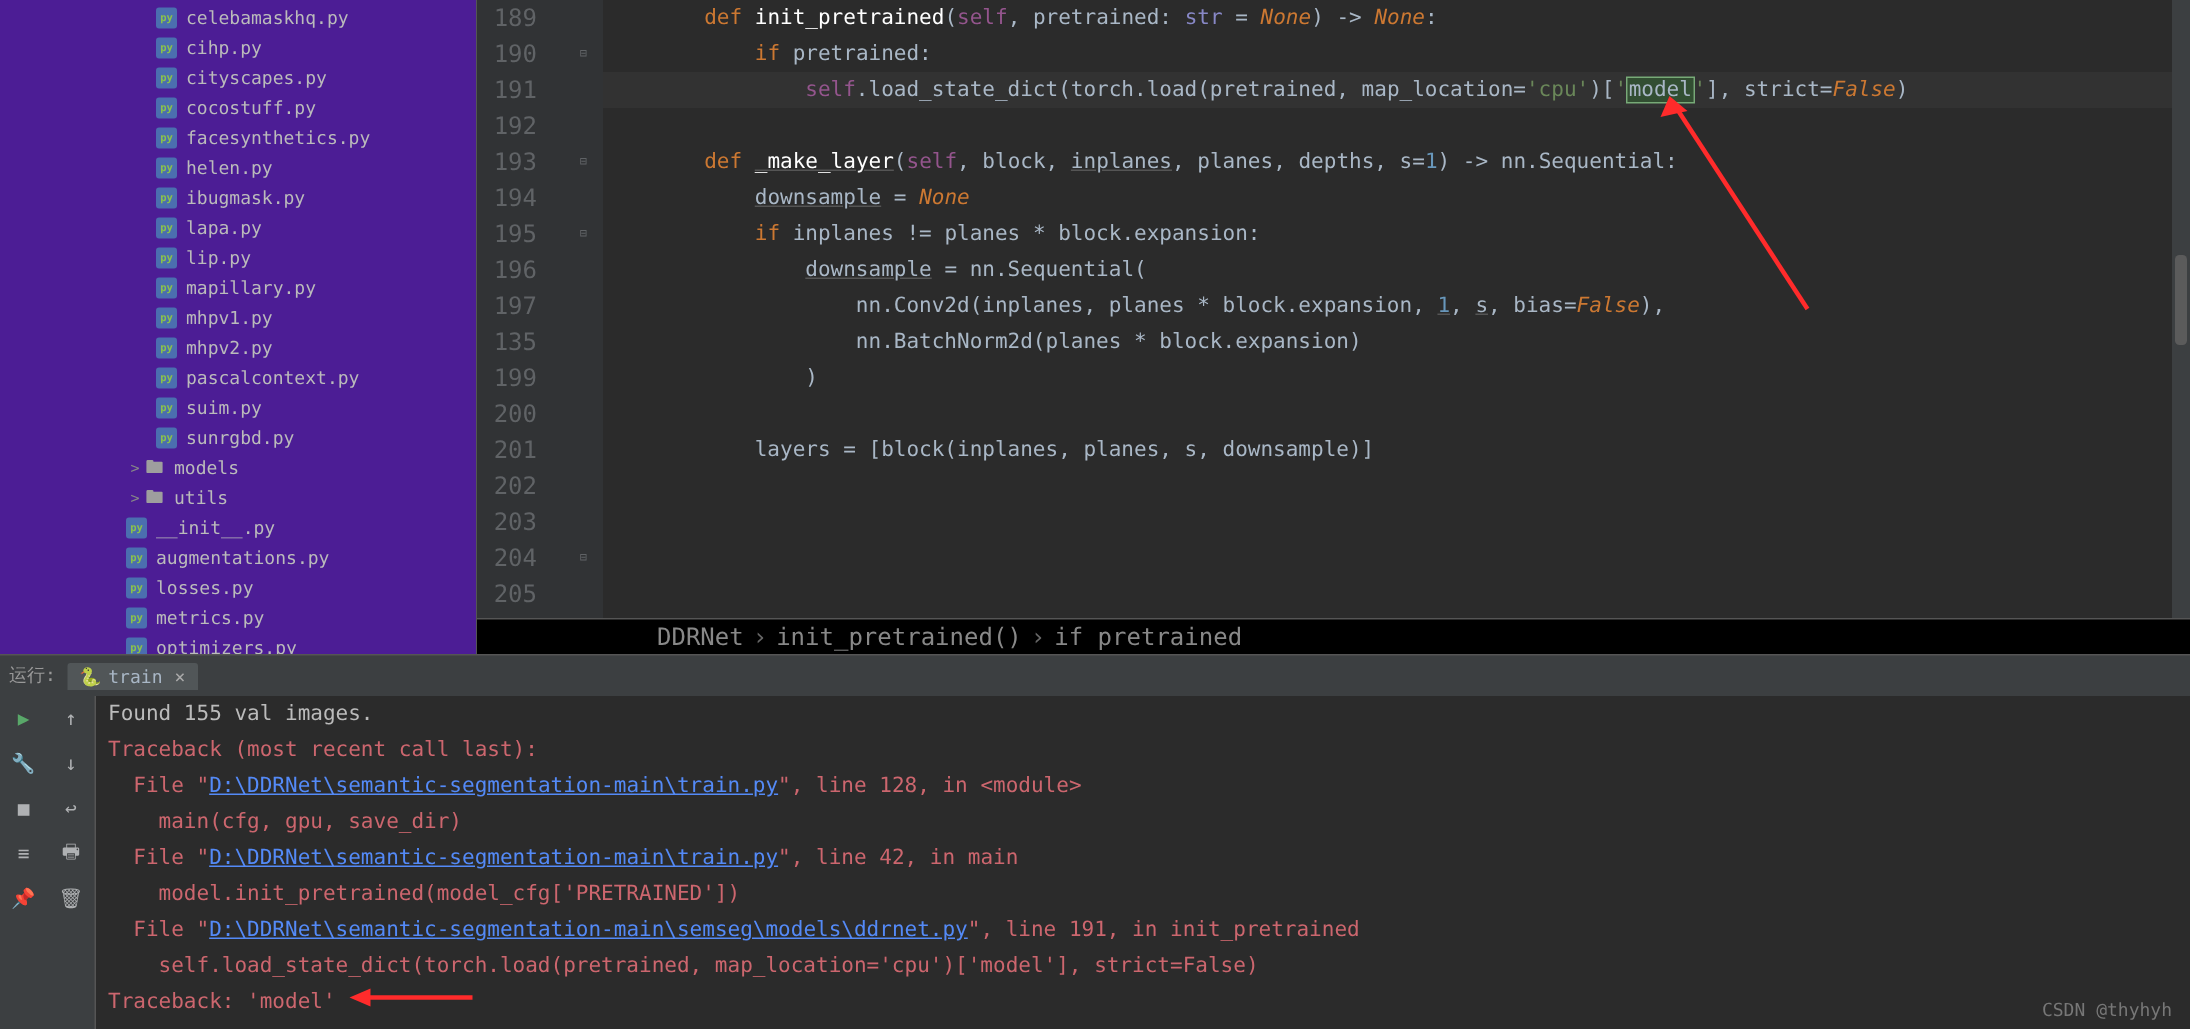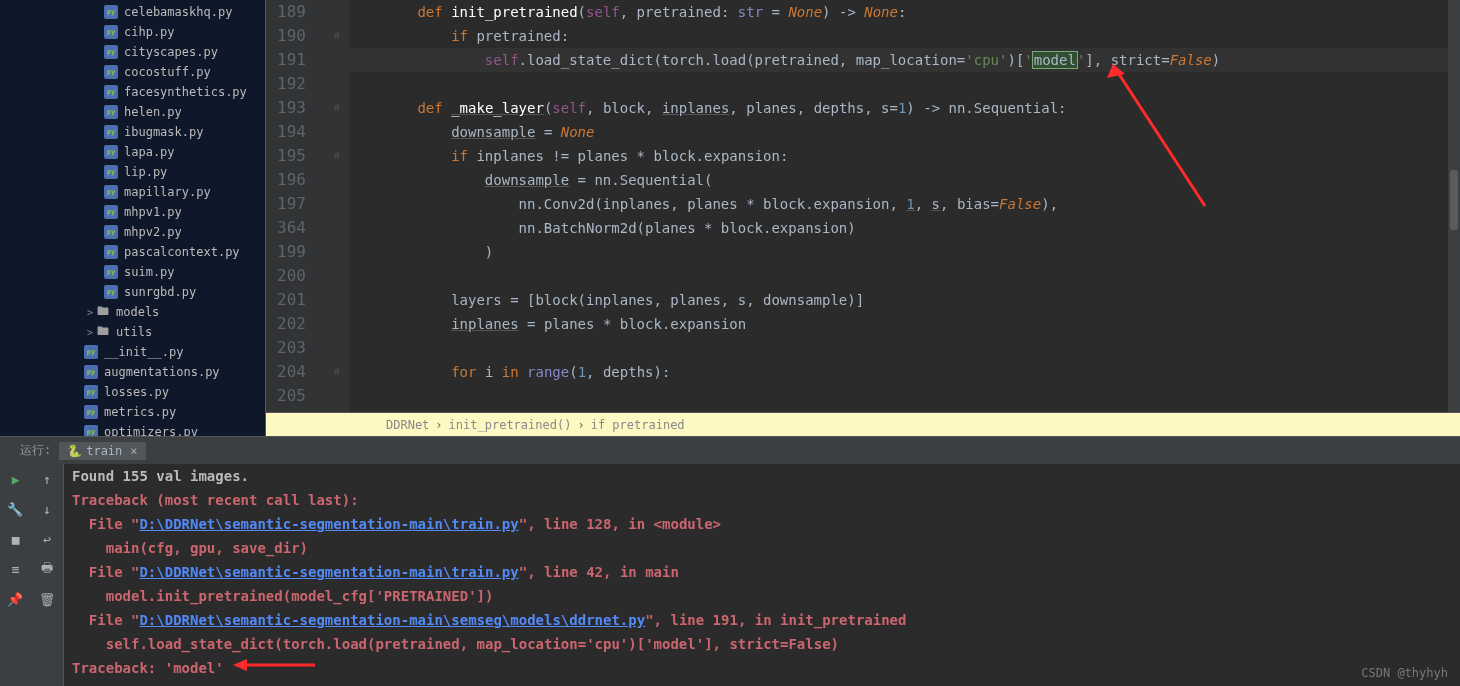--- a/index.html
+++ b/index.html
@@ -8,22 +8,22 @@
     font-size: 13px;
     background: #2b2b2b;
     color: #a9b7c6;
     overflow: hidden;
     width: 1460px;
     height: 686px;
     position: relative;
   }
   .top { display: flex; height: 436px; }
   .sidebar {
-    width: 266px;
-    background: #0f172a;
+    width: 318px;
+    background: #4c1d95;
     border-right: 1px solid #555;
     overflow-y: auto;
     padding-top: 2px;
     position: relative;
   }
   .file-item {
     display: flex;
     align-items: center;
     padding: 1px 0;
     cursor: pointer;
@@ -67,29 +67,29 @@
   .num { color: #6897bb; }
   .const { color: #cc7832; font-style: italic; }
   .type { color: #8888c6; }
   .underline { text-decoration: underline; text-decoration-color: #555555; }
   .highlight-box {
     background: rgba(50,120,50,0.4);
     outline: 1px solid #77aa77;
     padding: 0 1px;
   }
   .breadcrumb {
-    height: 24px; line-height: 24px; background: #fef9c3;
-    color: #888; font-size: 12px; padding-left: 120px;
+    height: 24px; line-height: 24px; background: #000000;
+    color: #888; font-size: 16px; padding-left: 120px;
     display: flex; align-items: center; gap: 6px;
     border-top: 1px solid #555;
   }
   .breadcrumb .sep { color: #666; }
   .run-row {
     height: 28px; background: #3c3f41; border-top: 1px solid #555;
-    display: flex; align-items: center; padding-left: 20px;
+    display: flex; align-items: center; padding-left: 6px;
     font-size: 12px; position: relative;
   }
   .run-label { color: #999; }
   .run-tab {
     display: flex; align-items: center; gap: 4px;
     background: #515658; padding: 2px 8px; margin-left: 8px;
     border-radius: 2px 2px 0 0;
   }
   .run-tab .close { color: #aaa; margin-left: 4px; cursor: pointer; }
   .console-wrap { display: flex; height: 222px; background: #2b2b2b; }
@@ -100,21 +100,21 @@
   .tool-col { display: flex; }
   .tool-btn {
     width: 32px; height: 30px; display: flex;
     align-items: center; justify-content: center;
     color: #afb1b3; cursor: pointer;
   }
   .console {
     flex: 1; padding: 0 8px; font-size: 14px; line-height: 24px;
     overflow: auto; position: relative;
   }
-  .console-line { white-space: pre; font-weight: bold; }
+  .console-line { white-space: pre; }
   .err { color: #cc666e; }
   .plain { color: #bbbbbb; }
   .link { color: #548af7; text-decoration: underline; cursor: pointer; }
   .scrollbar-v {
     position: absolute; right: 0; top: 0; width: 12px; bottom: 0;
     background: #3c3f41;
   }
   .scrollbar-v .thumb {
     position: absolute; left: 2px; right: 2px; top: 170px; height: 60px;
     background: #5b5b5b; border-radius: 3px;
@@ -251,21 +251,21 @@
       <div class="gutter" id="gutter">
           <div>189</div>
           <div>190</div>
           <div>191</div>
           <div>192</div>
           <div>193</div>
           <div>194</div>
           <div>195</div>
           <div>196</div>
           <div>197</div>
-          <div>364</div>
+          <div>135</div>
           <div>199</div>
           <div>200</div>
           <div>201</div>
           <div>202</div>
           <div>203</div>
           <div>204</div>
           <div>205</div>
         </div>
       <div class="fold-col" id="foldcol">
           <div></div>
@@ -293,23 +293,21 @@
           <div class="code-line"></div>
           <div class="code-line">        <span class="kw">def</span> <span class="def underline">_make_layer</span>(<span class="self">self</span>, block, <span class="underline">inplanes</span>, planes, depths, s=<span class="num">1</span>) -&gt; nn.Sequential:</div>
           <div class="code-line">            <span class="underline">downsample</span> = <span class="const">None</span></div>
           <div class="code-line">            <span class="kw">if</span> inplanes != planes * block.expansion:</div>
           <div class="code-line">                <span class="underline">downsample</span> = nn.Sequential(</div>
           <div class="code-line">                    nn.Conv2d(inplanes, planes * block.expansion, <span class="num underline">1</span>, <span class="underline">s</span>, bias=<span class="const">False</span>),</div>
           <div class="code-line">                    nn.BatchNorm2d(planes * block.expansion)</div>
           <div class="code-line">                )</div>
           <div class="code-line"></div>
           <div class="code-line">            layers = [block(inplanes, planes, s, downsample)]</div>
-          <div class="code-line">            <span class="underline">inplanes</span> = planes * block.expansion</div>
           <div class="code-line"></div>
-          <div class="code-line">            <span class="kw">for</span> i <span class="kw">in</span> <span class="type">range</span>(<span class="num">1</span>, depths):</div>
         </div>
       <div class="scrollbar-v">
           <div class="thumb"></div>
         </div>
     </div>
     <div class="breadcrumb">
       <span>DDRNet</span>
       <span class="sep">›</span>
       <span>init_pretrained()</span>
       <span class="sep">›</span>

